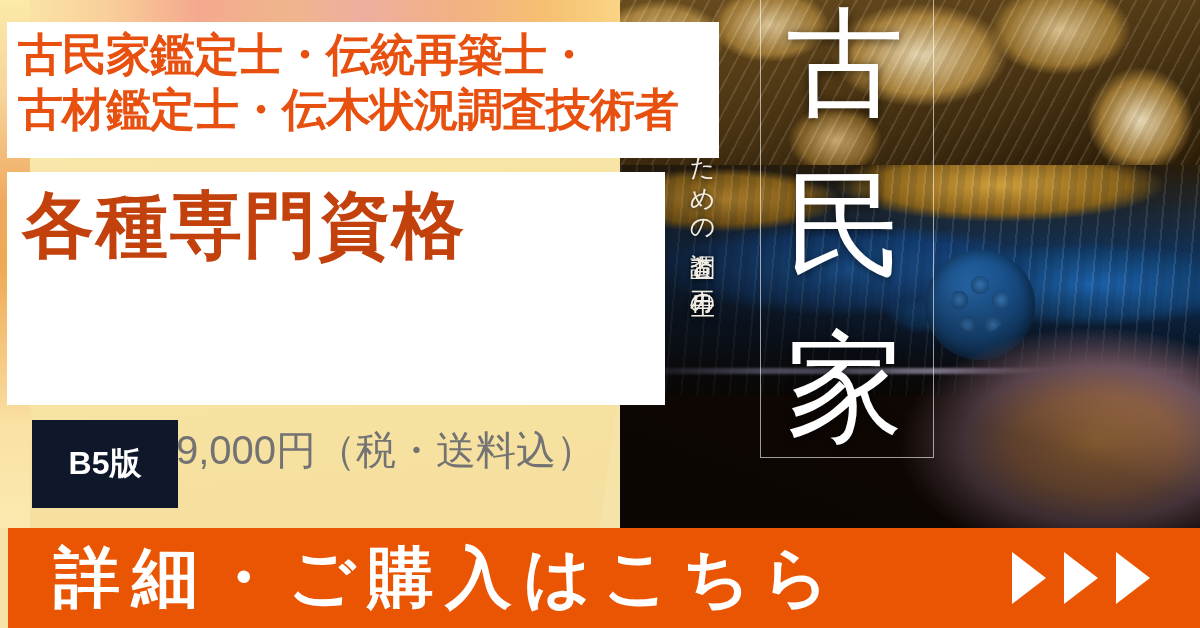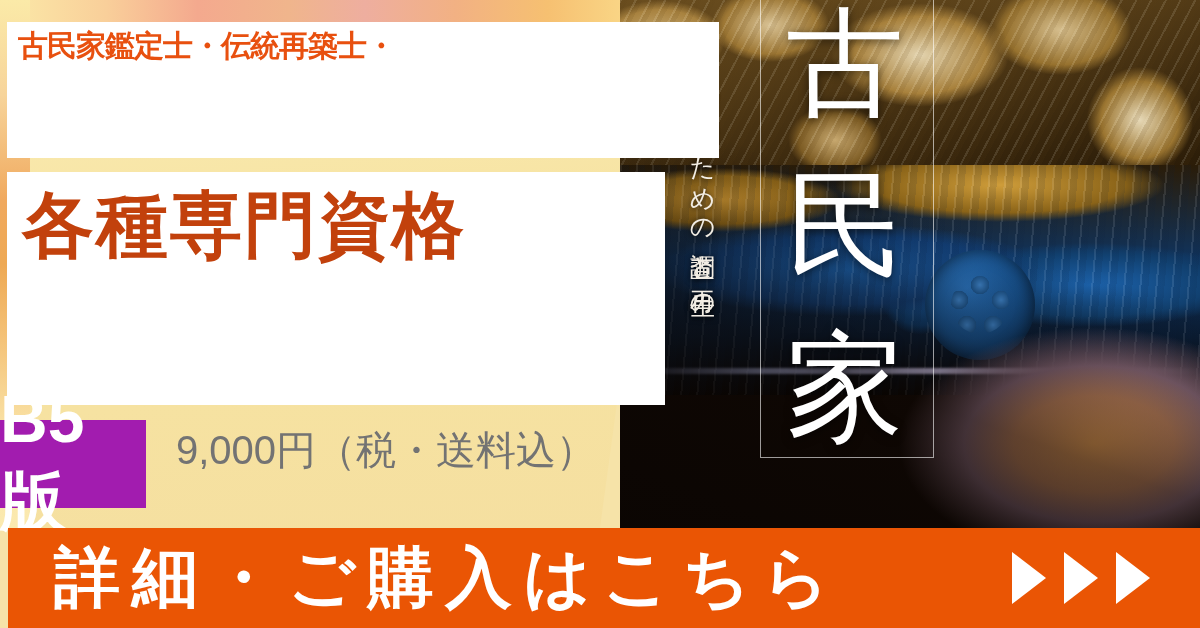--- a/index.html
+++ b/index.html
@@ -123,38 +123,38 @@
   
   .card{
     position:absolute;background:#ffffff;
   }
   #card-top{left:7px;top:22px;width:712px;height:136px;}
   #card-mid{left:7px;top:172px;width:658px;height:233px;}
 
   .kicker{
     position:absolute;left:18px;top:28px;width:700px;
     color:#E8500F;font-weight:700;
-    font-size:30px;line-height:1.22;letter-spacing:-1px;
+    font-size:45px;line-height:1.22;letter-spacing:-1px;
     white-space:nowrap;
   }
   .kicker .l2{letter-spacing:-1px;}
 
   .headline{
     position:absolute;left:22px;top:182px;width:650px;
     color:#c2410c;font-weight:700;font-size:72px;line-height:1.2;
     letter-spacing:2px;
   }
   .headline .h2{display:block;text-align:right;padding-right:4px;letter-spacing:4px;}
 
   
   .badge{
-    position:absolute;left:0;top:420px;width:146px;height:88px;
-    background:#a21caf;color:#fff;
+    position:absolute;left:32px;top:420px;width:146px;height:88px;
+    background:#0f172a;color:#fff;
     display:flex;align-items:center;justify-content:center;
-    font-size:66px;font-weight:700;letter-spacing:0;
+    font-size:32px;font-weight:700;letter-spacing:0;
   }
   .price{
     position:absolute;left:176px;top:423px;
     color:#737373;font-size:40px;font-weight:400;letter-spacing:0;
     white-space:nowrap;
   }
 
   
   .cta{
     position:absolute;left:8px;top:528px;width:1200px;height:100px;
@@ -200,20 +200,21 @@
       <span>家</span>
     </div>
     <div class="cover-sub">伝統構法、古民家活用のための調査と再生の</div>
   </div>
 
   <div class="card" id="card-top"></div>
   <div class="card" id="card-mid"></div>
 
   <div class="kicker">
     <div class="l1">古民家鑑定士・伝統再築士・</div>
+    <div class="l2">古材鑑定士・伝木状況調査技術者</div>
   </div>
 
   <div class="headline">
     <span class="h1">各種専門資格</span>
   </div>
 
   <div class="badge">B5版</div>
   <div class="price">9,000円（税・送料込）</div>
 
   <div class="cta">

